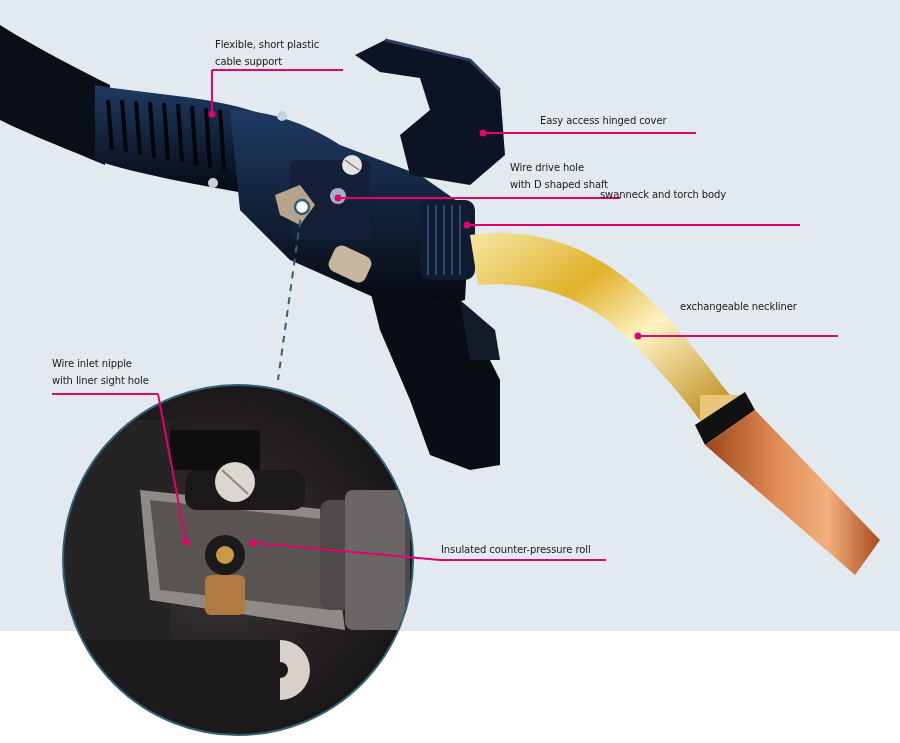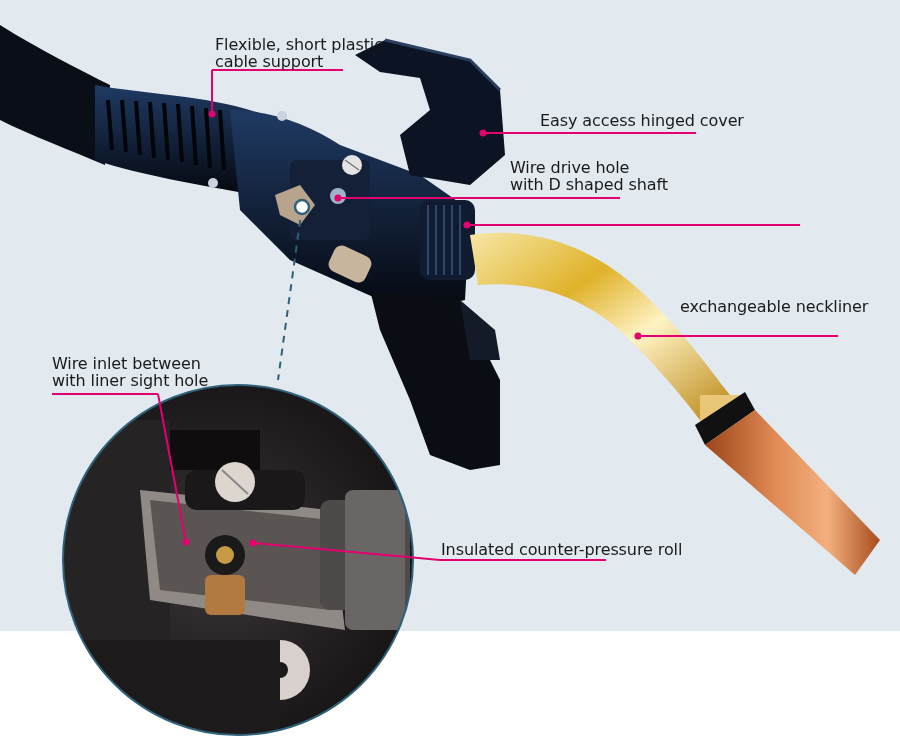--- a/index.html
+++ b/index.html
@@ -1,20 +1,20 @@
 <!DOCTYPE html>
 <html><head>
 <meta charset="utf-8">
 <style>
   html,body{margin:0;padding:0;}
   body{width:900px;height:743px;position:relative;overflow:hidden;background:#ffffff;font-family:"DejaVu Sans","Liberation Sans",sans-serif;}
   .bg{position:absolute;left:0;top:0;width:900px;height:631px;background:#e2e9ef;}
   .bottom{position:absolute;left:0;top:631px;width:900px;height:112px;background:#ffffff;}
   svg.art{position:absolute;left:0;top:0;width:900px;height:743px;}
-  .label{position:absolute;font-size:16px;line-height:17px;color:#1a1a1a;letter-spacing:-0.1px;white-space:nowrap;}
+  .label{position:absolute;font-size:10px;line-height:17px;color:#1a1a1a;letter-spacing:-0.1px;white-space:nowrap;}
   .label.right{text-align:left;}
   .label span{display:block;}
 </style>
 </head>
 <body>
 
 <div class="bg"></div>
 <div class="bottom"></div>
 
 <svg class="art" viewBox="0 0 900 743">
@@ -172,26 +172,27 @@
 <div class="label right" style="left:540px;top:112px;width:156px;">
   <span>Easy access hinged cover</span>
 </div>
 
 <div class="label" style="left:510px;top:159px;">
   <span>Wire drive hole</span>
   <span>with D shaped shaft</span>
 </div>
 
 <div class="label right" style="left:600px;top:186px;width:200px;">
+  <span>swanneck and torch body</span>
 </div>
 
 <div class="label right" style="left:680px;top:298px;width:158px;">
   <span>exchangeable neckliner</span>
 </div>
 
 <div class="label" style="left:52px;top:355px;">
-  <span>Wire inlet between</span>
+  <span>Wire inlet nipple</span>
   <span>with liner sight hole</span>
 </div>
 
 <div class="label right" style="left:420px;top:541px;width:186px;margin-left:21px;">
   <span>Insulated counter-pressure roll</span>
 </div>
 
 </body></html>

